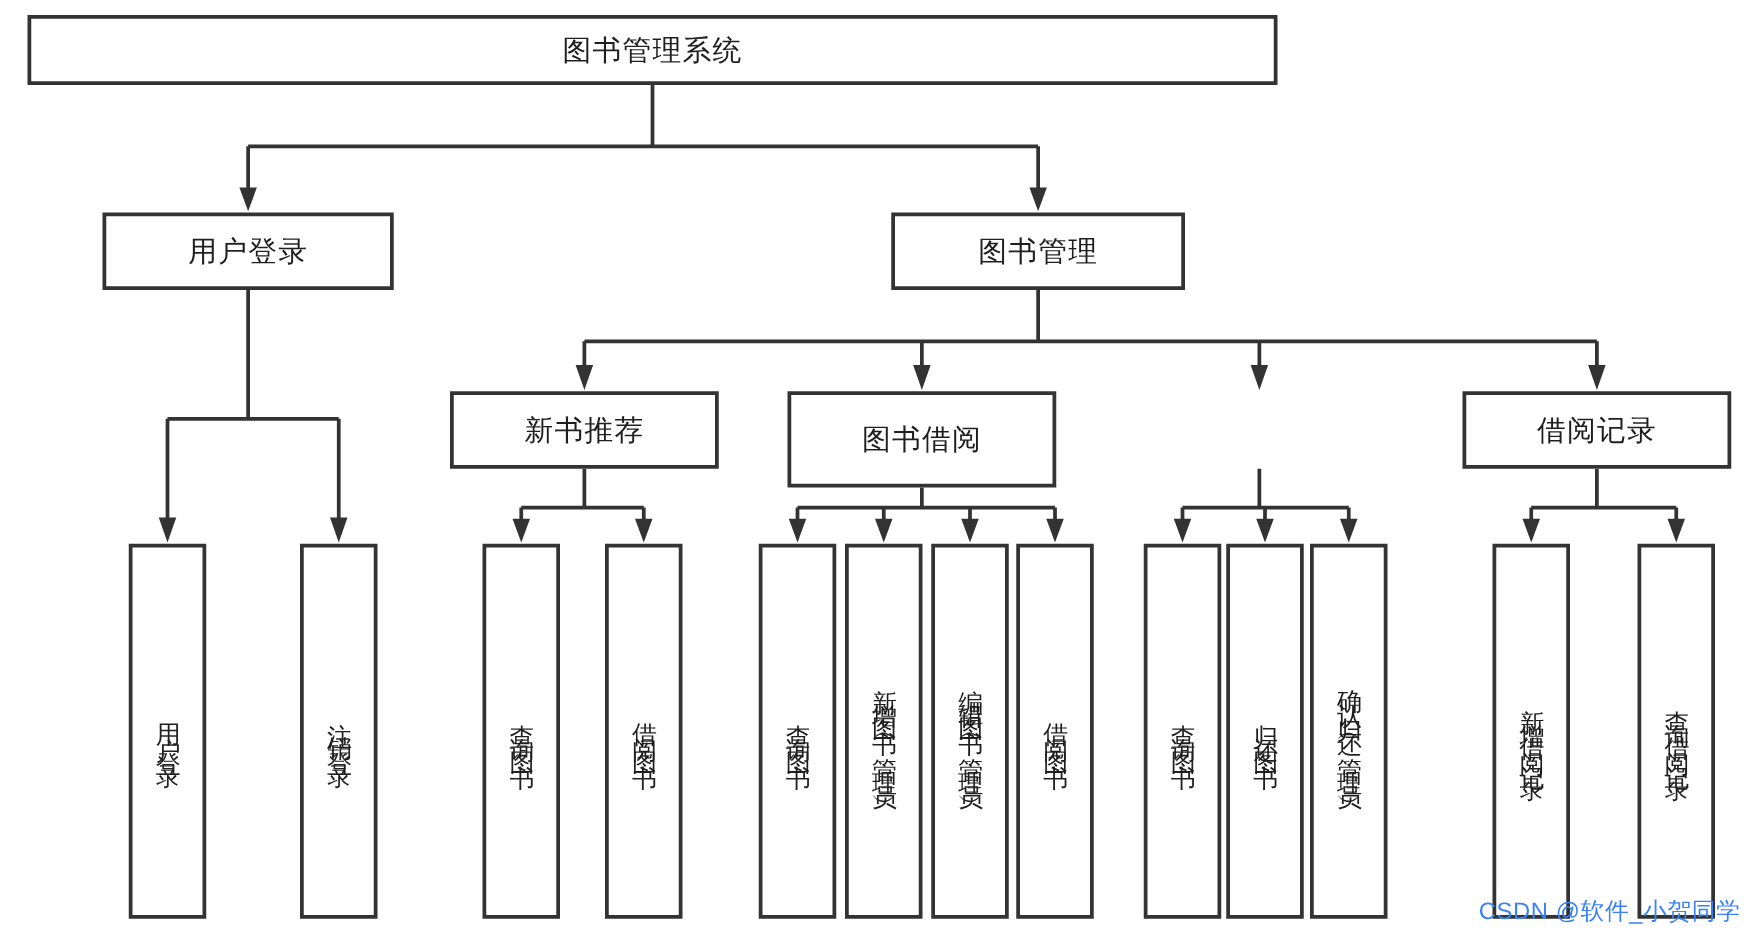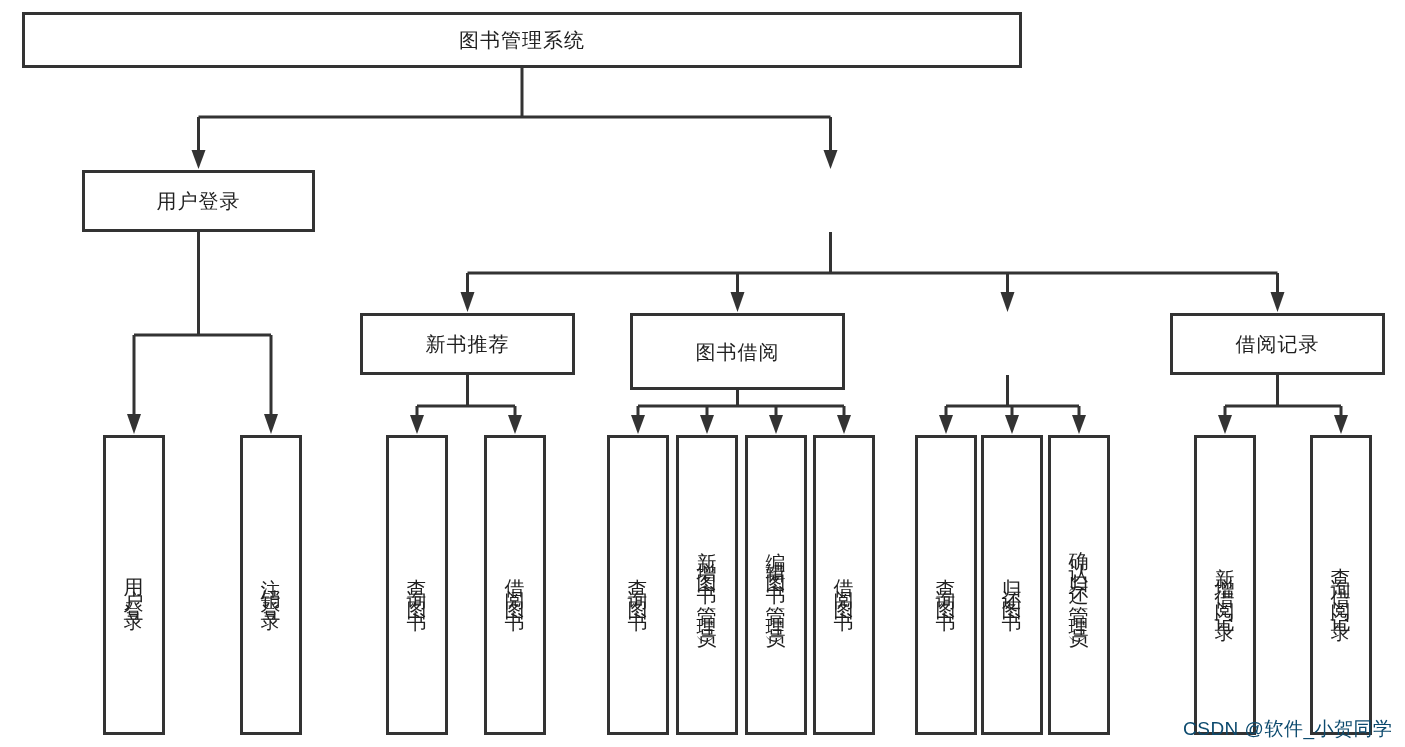--- a/index.html
+++ b/index.html
@@ -18,38 +18,38 @@
   }
   .box {
     position: absolute;
     box-sizing: border-box;
     border: 3px solid #333333;
     background: #ffffff;
     display: flex;
     align-items: center;
     justify-content: center;
     color: #1f1f1f;
-    font-size: 20px;
+    font-size: 23px;
     letter-spacing: 1px;
     line-height: 1;
     z-index: 2;
   }
   .vbox {
     writing-mode: vertical-rl;
     text-orientation: mixed;
     letter-spacing: 11px;
     line-height: 1;
     font-size: 20px;
   }
   .watermark {
     position: absolute;
     left: 1183px;
     top: 716px;
     font-size: 19px;
-    color: #0c4a6e;
+    color: #3b82f6;
     letter-spacing: 0.5px;
     white-space: nowrap;
     z-index: 3;
   }
 </style>
 </head>
 <body>
 
 <div id="canvas">
 
@@ -122,20 +122,21 @@
       <polygon points="1072,415 1086,415 1079,434"></polygon>
 
       <polygon points="1218,415 1232,415 1225,434"></polygon>
       <polygon points="1334,415 1348,415 1341,434"></polygon>
     </g>
   </svg>
 
   <div class="box" style="left:22px; top:12px; width:1000px; height:56px;">图书管理系统</div>
 
   <div class="box" style="left:82px; top:170px; width:233px; height:62px;">用户登录</div>
+  <div class="box" style="left:713px; top:170px; width:235px; height:62px;">图书管理</div>
 
   <div class="box" style="left:360px; top:313px; width:215px; height:62px;">新书推荐</div>
   <div class="box" style="left:630px; top:313px; width:215px; height:77px;">图书借阅</div>
   <div class="box" style="left:1170px; top:313px; width:215px; height:62px;">借阅记录</div>
 
   <div class="box vbox" style="left:103px; top:435px; width:62px; height:300px;">用户登录</div>
   <div class="box vbox" style="left:240px; top:435px; width:62px; height:300px;">注销登录</div>
 
   <div class="box vbox" style="left:386px; top:435px; width:62px; height:300px;">查询图书</div>
   <div class="box vbox" style="left:484px; top:435px; width:62px; height:300px;">借阅图书</div>

